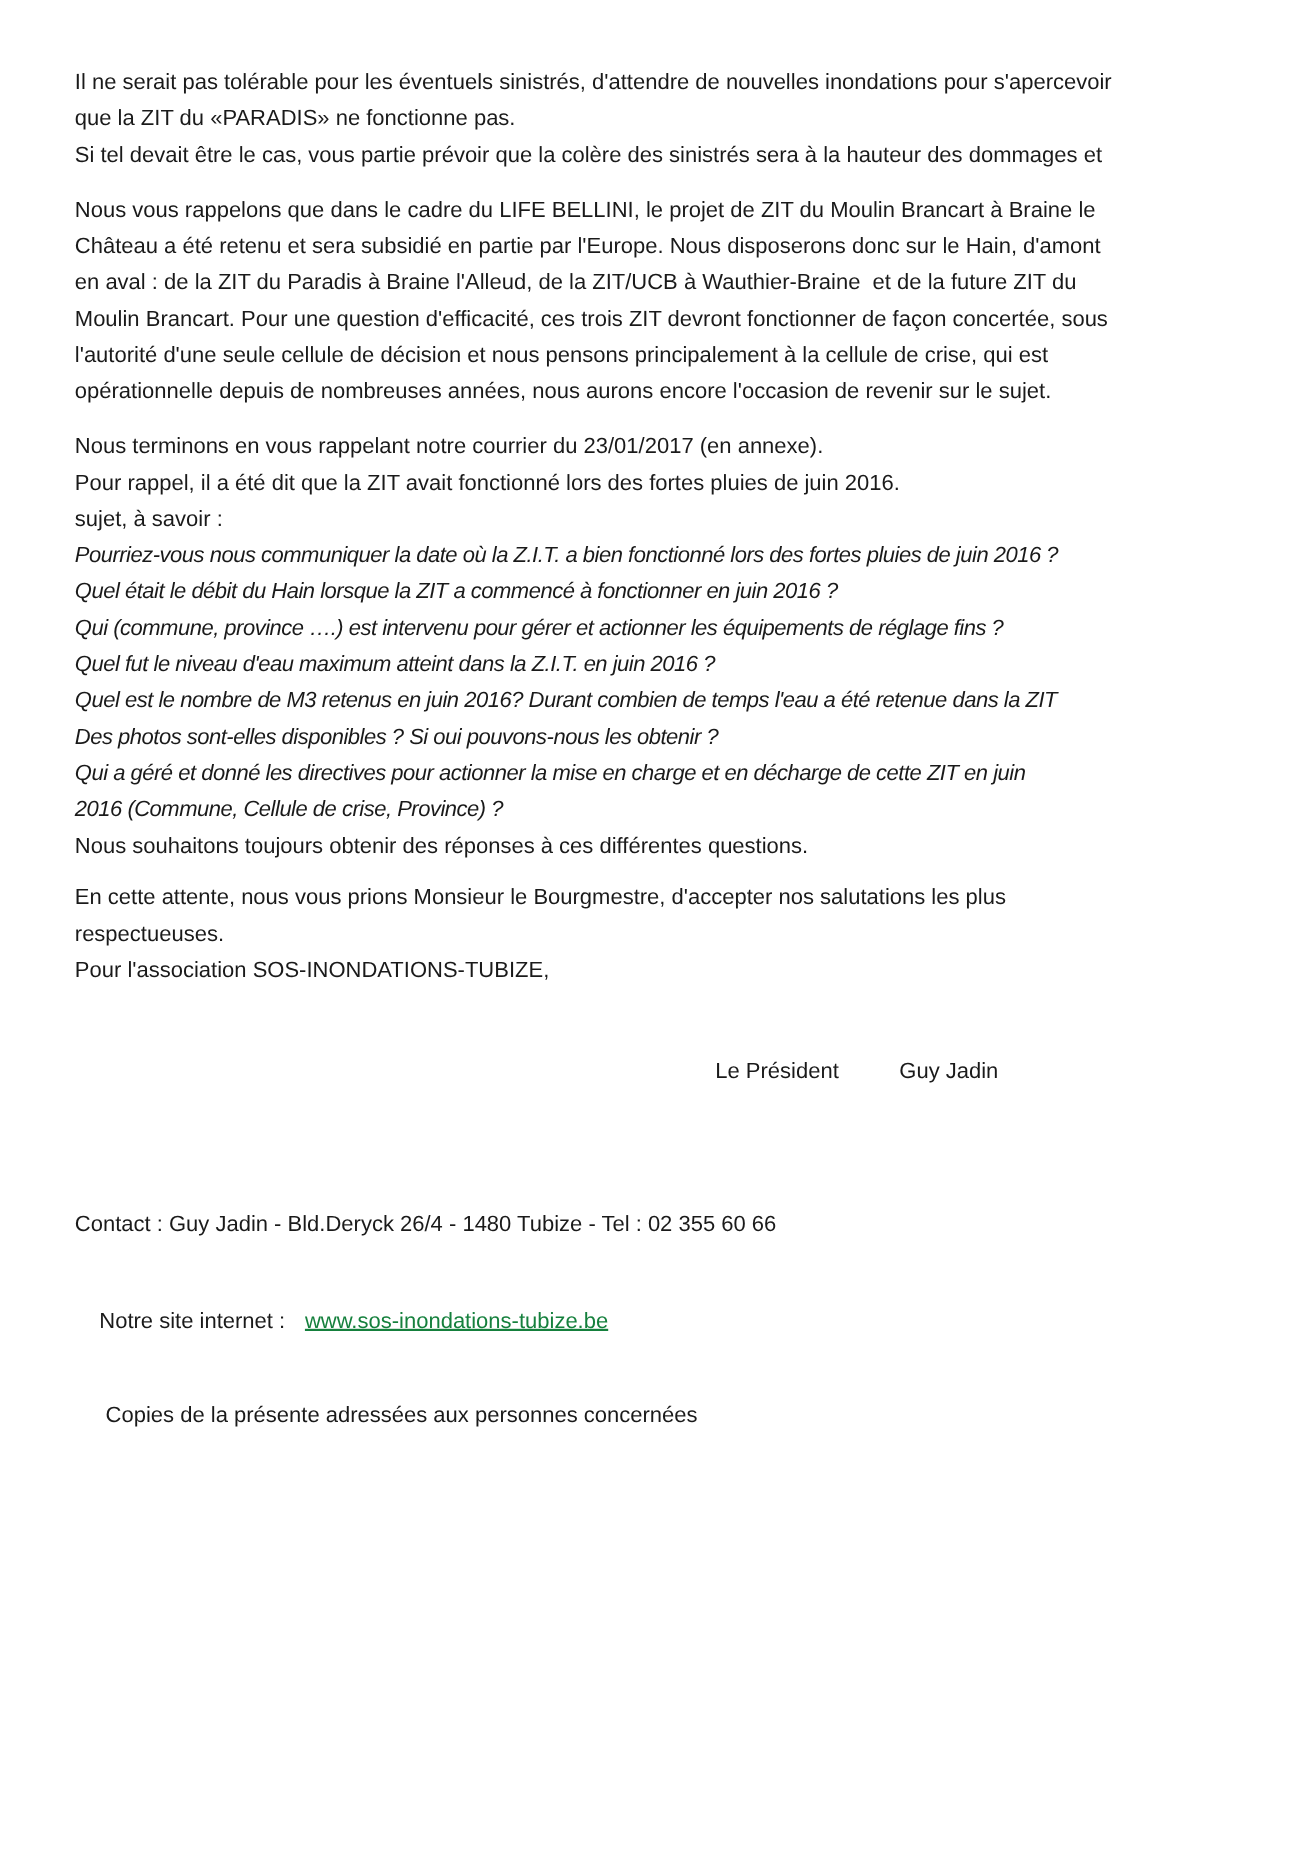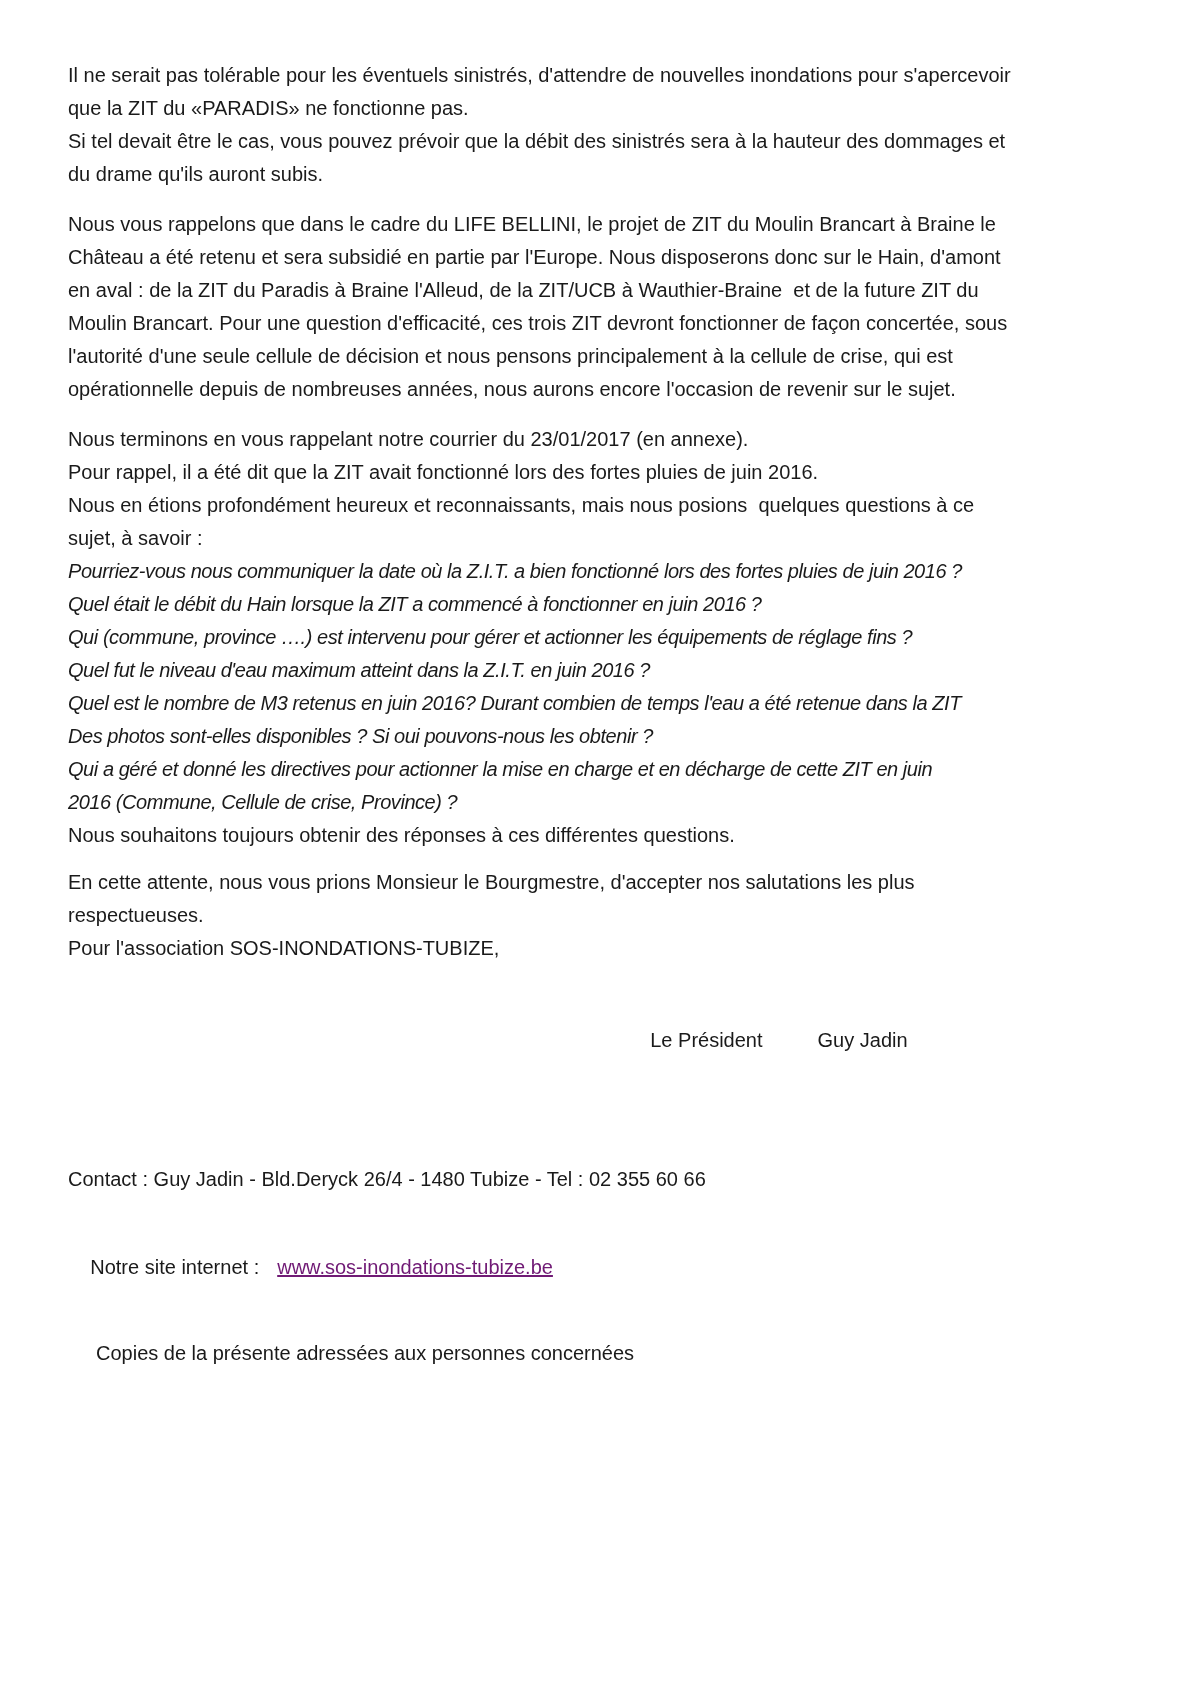--- a/index.html
+++ b/index.html
@@ -28,52 +28,50 @@
   .association { }
   .signature {
     margin-top: 26px;
     margin-left: 560px;
     white-space: pre;
   }
   .signature .sig-gap { display: inline-block; width: 55px; }
   .contact { margin-top: 73px; }
   .website { margin-top: 22px; white-space: pre; }
   .website .site-link {
-    color: #701a75;
+    color: #15803d;
     text-decoration: underline;
     margin-left: 18px;
     cursor: pointer;
   }
   .copies { margin-top: 20px; margin-left: 28px; }
 </style>
 </head>
 <body>
 
 <main class="page">
 
   <section class="para after-17">
     <span class="line">Il ne serait pas tolérable pour les éventuels sinistrés, d'attendre de nouvelles inondations pour s'apercevoir</span>
     <span class="line">que la ZIT du «PARADIS» ne fonctionne pas.</span>
-    <span class="line">Si tel devait être le cas, vous pouvez prévoir que la débit des sinistrés sera à la hauteur des dommages et</span>
-    <span class="line">du drame qu'ils auront subis.</span>
+    <span class="line">Si tel devait être le cas, vous partie prévoir que la colère des sinistrés sera à la hauteur des dommages et</span>
   </section>
 
   <section class="para after-17">
     <span class="line">Nous vous rappelons que dans le cadre du LIFE BELLINI, le projet de ZIT du Moulin Brancart à Braine le</span>
     <span class="line">Château a été retenu et sera subsidié en partie par l'Europe. Nous disposerons donc sur le Hain, d'amont</span>
     <span class="line">en aval : de la ZIT du Paradis à Braine l'Alleud, de la ZIT/UCB à Wauthier-Braine  et de la future ZIT du</span>
     <span class="line">Moulin Brancart. Pour une question d'efficacité, ces trois ZIT devront fonctionner de façon concertée, sous</span>
     <span class="line">l'autorité d'une seule cellule de décision et nous pensons principalement à la cellule de crise, qui est</span>
     <span class="line">opérationnelle depuis de nombreuses années, nous aurons encore l'occasion de revenir sur le sujet.</span>
   </section>
 
   <section class="para">
     <span class="line">Nous terminons en vous rappelant notre courrier du 23/01/2017 (en annexe).</span>
     <span class="line">Pour rappel, il a été dit que la ZIT avait fonctionné lors des fortes pluies de juin 2016.</span>
-    <span class="line">Nous en étions profondément heureux et reconnaissants, mais nous posions  quelques questions à ce</span>
     <span class="line">sujet, à savoir :</span>
   </section>
 
   <section class="para questions">
     <span class="line">Pourriez-vous nous communiquer la date où la Z.I.T. a bien fonctionné lors des fortes pluies de juin 2016 ?</span>
     <span class="line">Quel était le débit du Hain lorsque la ZIT a commencé à fonctionner en juin 2016 ?</span>
     <span class="line">Qui (commune, province ….) est intervenu pour gérer et actionner les équipements de réglage fins ?</span>
     <span class="line">Quel fut le niveau d'eau maximum atteint dans la Z.I.T. en juin 2016 ?</span>
     <span class="line">Quel est le nombre de M3 retenus en juin 2016? Durant combien de temps l'eau a été retenue dans la ZIT</span>
     <span class="line">Des photos sont-elles disponibles ? Si oui pouvons-nous les obtenir ?</span>

